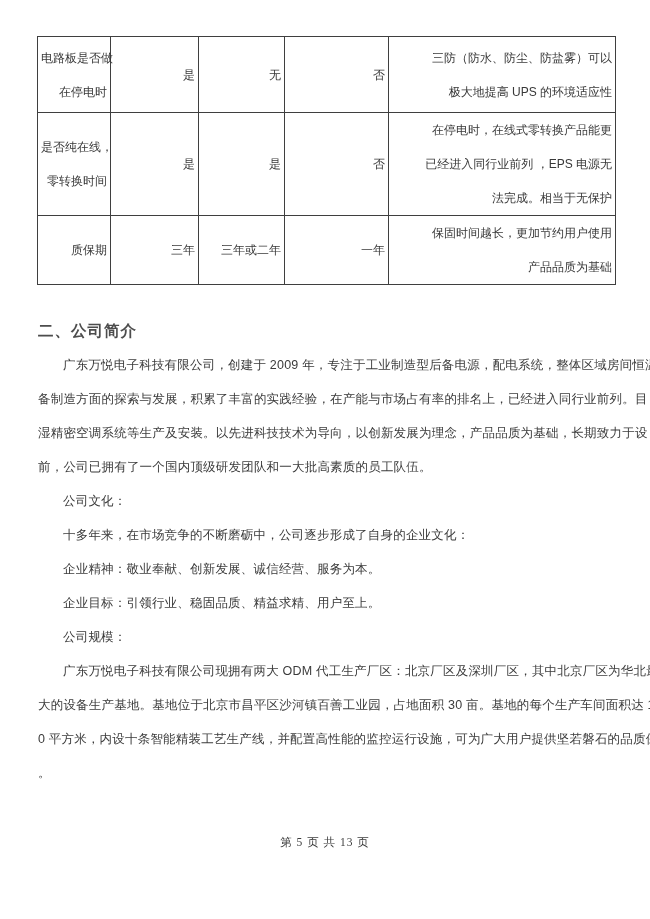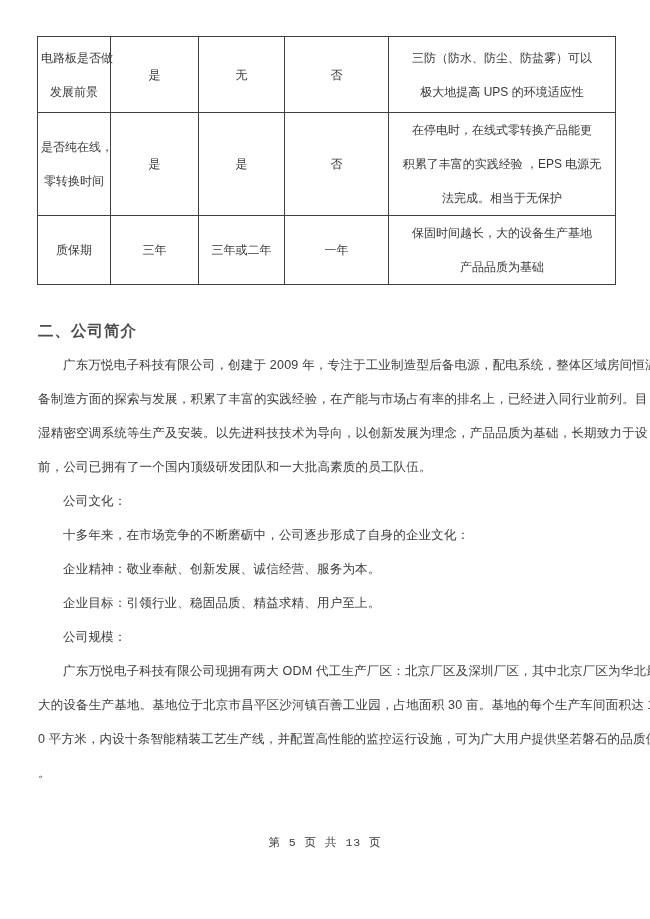--- a/index.html
+++ b/index.html
@@ -15,21 +15,21 @@
 
   
   table.cmp {
     position: absolute; left: 37px; top: 36px;
     width: 578px;
     border-collapse: collapse;
     table-layout: fixed;
   }
   table.cmp td {
     border: 1px solid #3f3f3f;
-    text-align: center;
+    text-align: right;
     vertical-align: middle;
     font-size: 12px;
     color: #383838;
     padding: 0 3px;
   }
   table.cmp .cell-line { line-height: 34px; white-space: nowrap; }
   tr.r1 { height: 76px; }
   tr.r2 { height: 99px; }
   tr.r3 { height: 69px; }
 
@@ -56,21 +56,21 @@
     white-space: nowrap;
     overflow: visible;
   }
   .bodytext .line.indent { padding-left: 25px; }
 
   
   .footer {
     position: absolute; left: 0; top: 835px;
     width: 100%;
     text-align: center;
-    font-family: Liberation Mono, monospace;
+    font-family: Liberation Serif, serif;
     font-size: 11.5px;
     color: #3c3c3c;
     letter-spacing: 1px;
   }
 </style>
 </head>
 <body>
 
 <div class="page">
 
@@ -79,21 +79,21 @@
       <col style="width:73px">
       <col style="width:88px">
       <col style="width:86px">
       <col style="width:104px">
       <col style="width:227px">
     </colgroup>
     <tbody>
         <tr class="r1">
       <td>
         <div class="cell-line">电路板是否做</div>
-        <div class="cell-line">发展前景</div>
+        <div class="cell-line">在停电时</div>
       </td>
       <td>
         <div class="cell-line">是</div>
       </td>
       <td>
         <div class="cell-line">无</div>
       </td>
       <td>
         <div class="cell-line">否</div>
       </td>
@@ -111,39 +111,39 @@
         <div class="cell-line">是</div>
       </td>
       <td>
         <div class="cell-line">是</div>
       </td>
       <td>
         <div class="cell-line">否</div>
       </td>
       <td>
         <div class="cell-line">在停电时，在线式零转换产品能更</div>
-        <div class="cell-line">积累了丰富的实践经验 ，EPS 电源无</div>
+        <div class="cell-line">已经进入同行业前列 ，EPS 电源无</div>
         <div class="cell-line">法完成。相当于无保护</div>
       </td>
     </tr>
     <tr class="r3">
       <td>
         <div class="cell-line">质保期</div>
       </td>
       <td>
         <div class="cell-line">三年</div>
       </td>
       <td>
         <div class="cell-line">三年或二年</div>
       </td>
       <td>
         <div class="cell-line">一年</div>
       </td>
       <td>
-        <div class="cell-line">保固时间越长，大的设备生产基地</div>
+        <div class="cell-line">保固时间越长，更加节约用户使用</div>
         <div class="cell-line">产品品质为基础</div>
       </td>
     </tr>
   </tbody>
     </table>
 
   <h2 class="section-heading">二、公司简介</h2>
 
   <div class="bodytext">
     <div class="line indent">广东万悦电子科技有限公司，创建于 2009 年，专注于工业制造型后备电源，配电系统，整体区域房间恒温恒</div>

